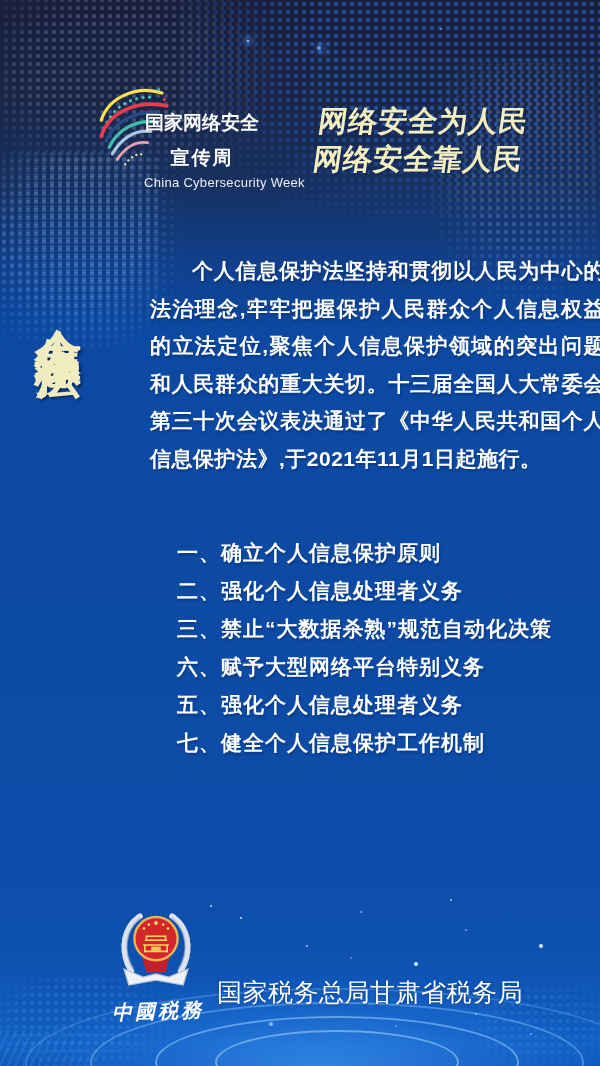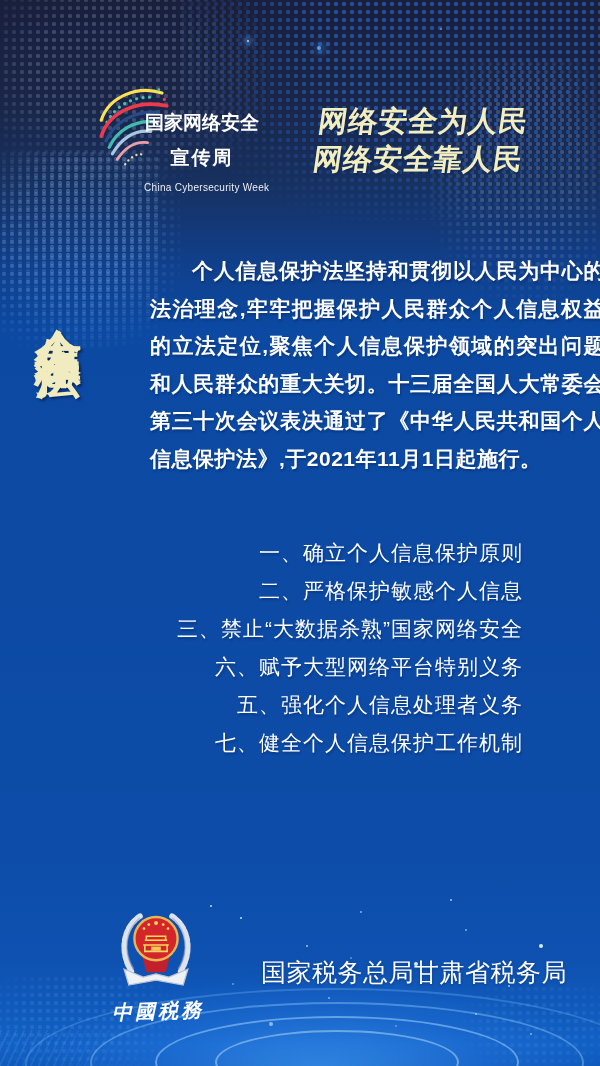--- a/index.html
+++ b/index.html
@@ -47,46 +47,46 @@
   .ring{position:absolute;border-radius:50%;border:2px solid rgba(150,210,255,.35);}
   .r1{left:25px;top:988px;width:620px;height:150px;border-color:rgba(130,195,255,.28);}
   .r2{left:90px;top:1002px;width:490px;height:118px;border-color:rgba(150,210,255,.40);}
   .r3{left:155px;top:1016px;width:360px;height:88px;border-color:rgba(170,220,255,.50);border-width:2.5px;}
   .r4{left:215px;top:1030px;width:240px;height:60px;border-color:rgba(200,235,255,.45);}
   
   .logo-swirl{position:absolute;left:90px;top:80px;}
   .logo-text{position:absolute;left:144px;top:110px;width:116px;text-align:center;color:#fff;}
   .logo-line1{font-size:19px;font-weight:bold;letter-spacing:0px;white-space:nowrap;}
   .logo-line2{font-size:19px;font-weight:bold;letter-spacing:2px;margin-top:9px;}
-  .logo-sub{font-size:10px;color:rgba(255,255,255,.92);margin-top:11px;white-space:nowrap;letter-spacing:.3px;}
+  .logo-sub{font-size:13px;color:rgba(255,255,255,.92);margin-top:4px;white-space:nowrap;letter-spacing:.3px;}
   .slogan{position:absolute;left:316px;top:102px;color:#f2eebe;font-weight:bold;
     transform:skewX(-8deg);text-shadow:2px 2px 0 rgba(15,35,85,.55);}
   .slogan div{font-size:29px;letter-spacing:1px;line-height:38px;white-space:nowrap;}
   
   .vtitle{position:absolute;left:27px;top:292px;
     writing-mode:vertical-rl;text-orientation:upright;
     font-family:"Liberation Serif","DejaVu Serif",serif;
     font-size:46px;font-weight:bold;letter-spacing:4px;color:#f1ecc0;
     text-shadow:2px 2px 2px rgba(10,25,70,.5);}
   
   .intro{position:absolute;left:150px;top:252px;width:455px;color:#fff;
     font-size:21px;line-height:37.5px;font-weight:bold;letter-spacing:.5px;
     text-align:justify;text-indent:2em;margin:0;
     text-shadow:1px 2px 2px rgba(0,25,70,.35);}
   .points{position:absolute;left:177px;top:534px;color:#fff;}
-  .point{font-size:21px;line-height:38px;font-weight:normal;letter-spacing:1px;white-space:nowrap;
-    text-shadow:1px 2px 2px rgba(0,25,70,.35);text-align:right;}
+  .point{font-size:21px;line-height:38px;font-weight:bold;letter-spacing:1px;white-space:nowrap;
+    text-shadow:1px 2px 2px rgba(0,25,70,.35);}
   
   .emblem{position:absolute;left:116px;top:908px;}
   .emblem-caption{position:absolute;left:104px;top:998px;width:108px;text-align:center;
     color:#fff;font-family:"Liberation Serif","DejaVu Serif",serif;
     font-style:italic;font-weight:bold;font-size:20px;letter-spacing:3px;
     transform:rotate(-2deg);white-space:nowrap;}
-  .agency{position:absolute;left:217px;top:956px;color:#fff;font-size:25px;
-    letter-spacing:.5px;white-space:nowrap;text-shadow:0 1px 3px rgba(0,20,60,.4);margin-left:44px;}
+  .agency{position:absolute;left:217px;top:976px;color:#fff;font-size:25px;
+    letter-spacing:.5px;white-space:nowrap;text-shadow:0 1px 3px rgba(0,20,60,.4);}
 </style>
 </head>
 <body>
 
 <div class="poster">
 
   <div class="dots dots-gray fade1 d-a"></div>
   <div class="dots dots-blue fade2 d-b"></div>
   <div class="dots dots-gray fade1 d-c"></div>
   <div class="dots dots-light fade1 d-d"></div>
@@ -128,22 +128,22 @@
     <div>网络安全为人民</div>
     <div>网络安全靠人民</div>
   </div>
 
   <div class="vtitle">个人信息保护法</div>
 
   <p class="intro">个人信息保护法坚持和贯彻以人民为中心的法治理念,牢牢把握保护人民群众个人信息权益的立法定位,聚焦个人信息保护领域的突出问题和人民群众的重大关切。十三届全国人大常委会第三十次会议表决通过了《中华人民共和国个人信息保护法》,于2021年11月1日起施行。</p>
 
   <div class="points">
     <div class="point">一、确立个人信息保护原则</div>
-    <div class="point">二、严格保护敏感个人信息</div>
-    <div class="point">三、禁止“大数据杀熟”国家网络安全</div>
+    <div class="point">二、强化个人信息处理者义务</div>
+    <div class="point">三、禁止“大数据杀熟”规范自动化决策</div>
     <div class="point">六、赋予大型网络平台特别义务</div>
     <div class="point">五、强化个人信息处理者义务</div>
     <div class="point">七、健全个人信息保护工作机制</div>
   </div>
 
   <div class="emblem">
     <svg width="80" height="90" viewBox="0 0 100 112" aria-hidden="true">
       <path d="M30 10 C8 24 4 56 20 80" stroke="#dde3ee" stroke-width="7" fill="none" stroke-dasharray="5 3" stroke-linecap="round"></path>
       <path d="M70 10 C92 24 96 56 80 80" stroke="#dde3ee" stroke-width="7" fill="none" stroke-dasharray="5 3" stroke-linecap="round"></path>
       <path d="M30 12 C12 26 8 54 22 76" stroke="#9aa6ba" stroke-width="2" fill="none" opacity="0.6"></path>

